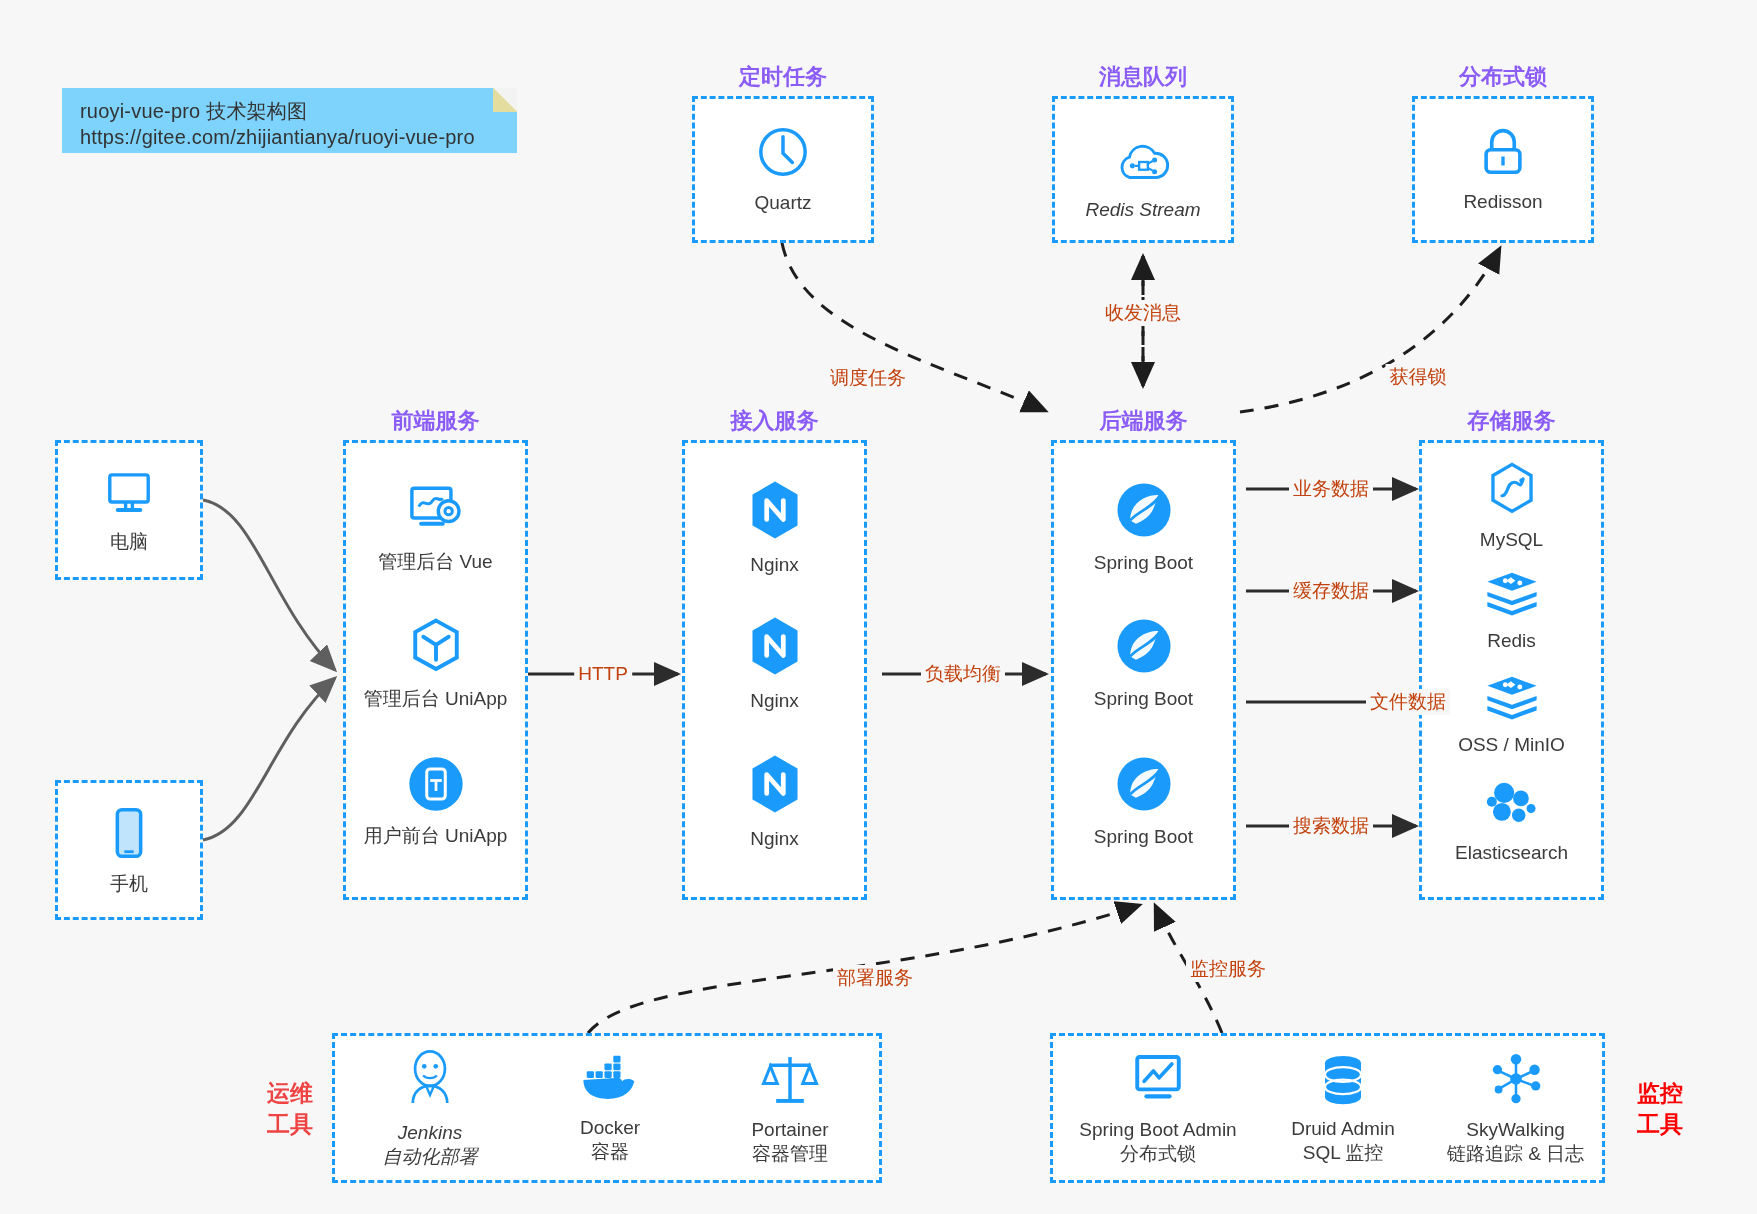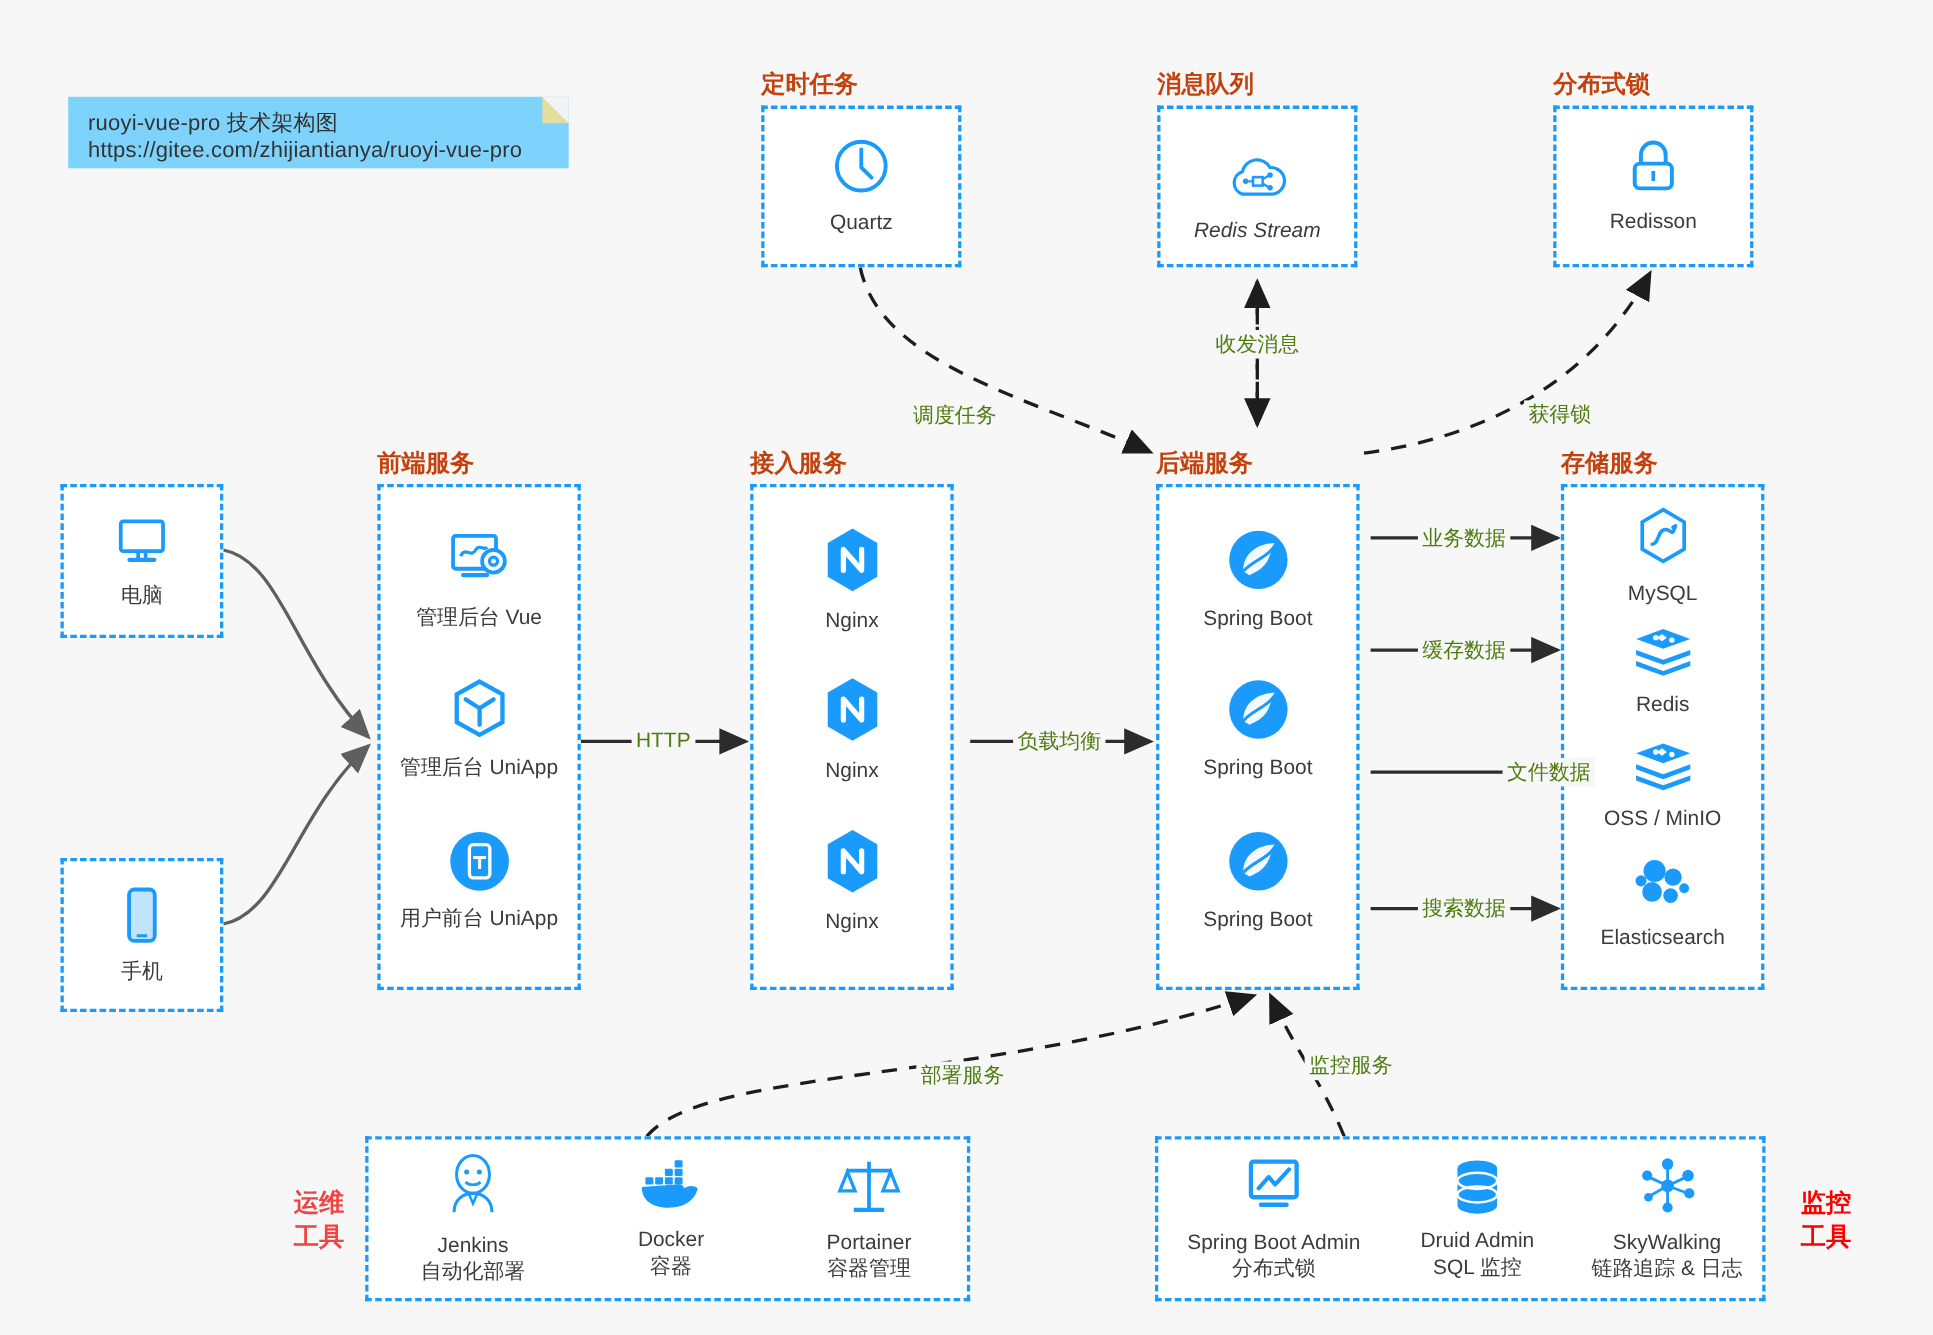--- a/index.html
+++ b/index.html
@@ -24,22 +24,22 @@
   }
   .sticky .line{
     position:absolute;left:18px;color:#333;font-size:20px;letter-spacing:.2px;white-space:nowrap;
   }
   .sticky .l1{top:10px;}
   .sticky .l2{top:38px;}
 
   
   .grp{position:absolute;}
   .grp .cap{
-    position:absolute;left:0;right:0;top:-34px;
-    color:#c2410c;font-weight:bold;font-size:22px;white-space:nowrap;
+    position:absolute;left:0;right:0;top:-34px;text-align:center;
+    color:#8b5cf6;font-weight:bold;font-size:22px;white-space:nowrap;
   }
   .box{
     position:absolute;inset:0;
     border:3px dashed #1a9bfc;
     background:#ffffff;
     box-sizing:border-box;
   }
   .cell{
     position:absolute;left:0;right:0;
     display:flex;flex-direction:column;align-items:center;justify-content:center;
@@ -47,21 +47,21 @@
   .cell .ico{display:block;}
   .cell .lbl{
     margin-top:7px;color:#3b3b3b;font-size:19px;white-space:nowrap;text-align:center;line-height:1.25;
   }
   .cell .lbl .sub{display:block;font-size:19px;}
 
   
   .elabel{
     position:absolute;
     background:#f7f7f7;
-    color:#4d7c0f;font-size:19px;white-space:nowrap;
+    color:#c2410c;font-size:19px;white-space:nowrap;
     padding:0 4px;transform:translate(-50%,-50%);
   }
 </style>
 </head>
 <body>
 
 <div id="canvas">
 
   <svg id="wires" viewBox="0 0 1757 1214">
     <defs>
@@ -352,21 +352,21 @@
   </div>
 
   <div class="cap side" style="position:absolute;left:250px;top:1078px;width:80px;color:#ef4444;font-weight:bold;font-size:23px;text-align:center;">
     <div>运维</div>
     <div>工具</div>
   </div>
 
   <div class="grp" style="left:332px;top:1033px;width:550px;height:150px;">
     <div class="box"></div>
 
-    <div class="cell" style="left:8px;width:180px;top:10px;height:130px;">
+    <div class="cell" style="left:8px;width:180px;top:10px;height:130px;font-style:italic;">
       <span class="ico">
         <svg width="58" height="62" viewBox="0 0 50 54">
           <ellipse cx="25" cy="18" rx="13" ry="15" fill="none" stroke="#1a9bfc" stroke-width="2.4"></ellipse>
           <path d="M10 48 C10 38 17 33 25 33 C33 33 40 38 40 48" fill="none" stroke="#1a9bfc" stroke-width="2.4"></path>
           <circle cx="20" cy="16" r="2" fill="#1a9bfc"></circle>
           <circle cx="30" cy="16" r="2" fill="#1a9bfc"></circle>
           <path d="M19 24 C22 27 28 27 31 24" fill="none" stroke="#1a9bfc" stroke-width="2"></path>
           <path d="M22 34 L25 41 L28 34" fill="none" stroke="#1a9bfc" stroke-width="2"></path>
         </svg>
       </span>

